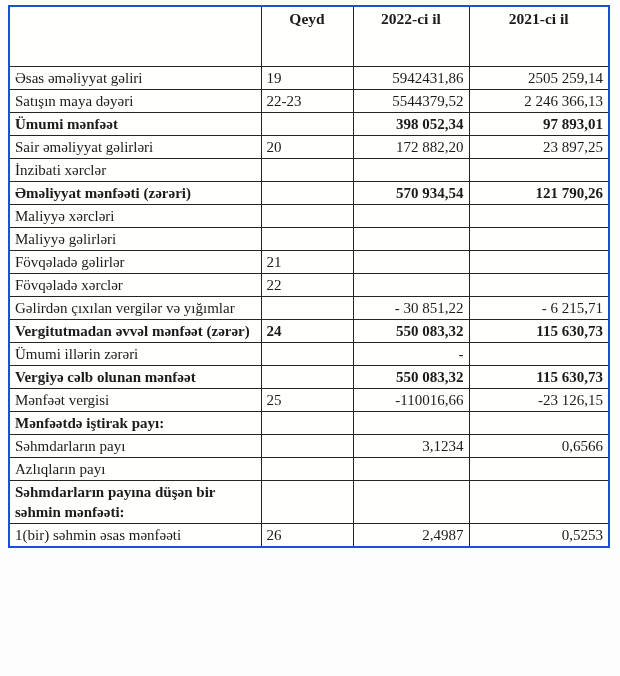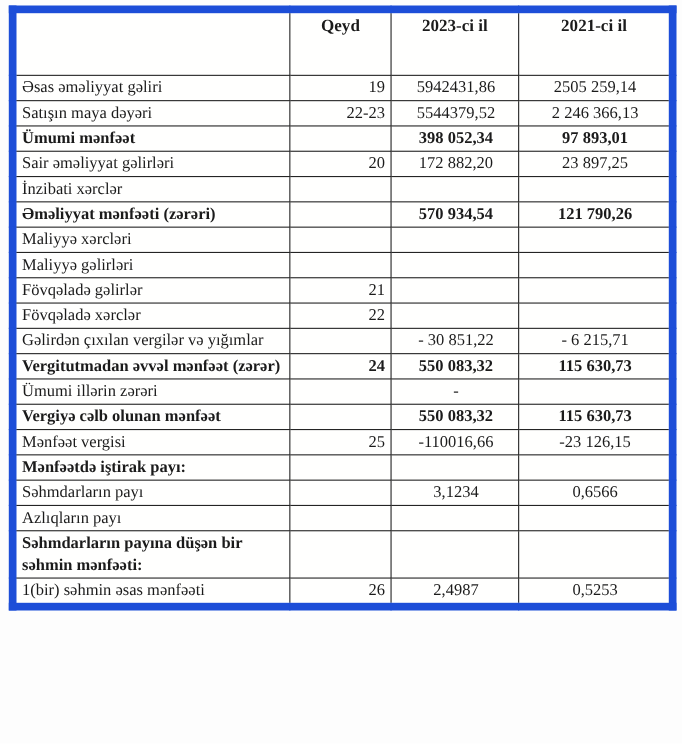--- a/index.html
+++ b/index.html
@@ -14,42 +14,42 @@
   .page {
     width: 620px;
     height: 676px;
     padding: 5px 10px 8px 8px;
   }
   table {
     width: 600px;
     border-collapse: collapse;
     table-layout: fixed;
     background: #fffffe;
-    border: 7px solid #1d4ed8;
+    border: 2px solid #1d4ed8;
   }
   th, td {
     border: 1px solid #242424;
     font-size: 15px;
     line-height: 20px;
     padding: 1px 5px;
     vertical-align: top;
     overflow: hidden;
   }
   thead th {
     height: 60px;
     font-weight: bold;
     text-align: center;
     vertical-align: top;
     padding-top: 2px;
     font-size: 15.5px;
   }
   thead th.col-label { text-align: left; }
   td.col-label { text-align: left; margin-top: 28px; }
-  td.col-qeyd { text-align: right; }
-  td.col-year { text-align: center; padding-left: 7px; }
+  td.col-qeyd { text-align: left; }
+  td.col-year { text-align: right; padding-left: 7px; }
   tr.bold td { font-weight: bold; }
   col.c-label { width: 252px; }
   col.c-qeyd  { width: 92px;  }
   col.c-2022  { width: 116px; }
   col.c-2021  { width: 140px; }
 </style>
 </head>
 <body>
 
 <div class="page">
@@ -57,21 +57,21 @@
     <colgroup>
       <col class="c-label">
       <col class="c-qeyd">
       <col class="c-2022">
       <col class="c-2021">
     </colgroup>
     <thead>
       <tr>
         <th class="col-label"></th>
         <th class="col-qeyd">Qeyd</th>
-        <th class="col-year">2023-ci il</th>
+        <th class="col-year">2022-ci il</th>
         <th class="col-year">2021-ci il</th>
       </tr>
     </thead>
     <tbody>
         <tr>
           <td class="col-label">Əsas əməliyyat gəliri</td>
           <td class="col-qeyd">19</td>
           <td class="col-year">5942431,86</td>
           <td class="col-year">2505 259,14</td>
         </tr>

